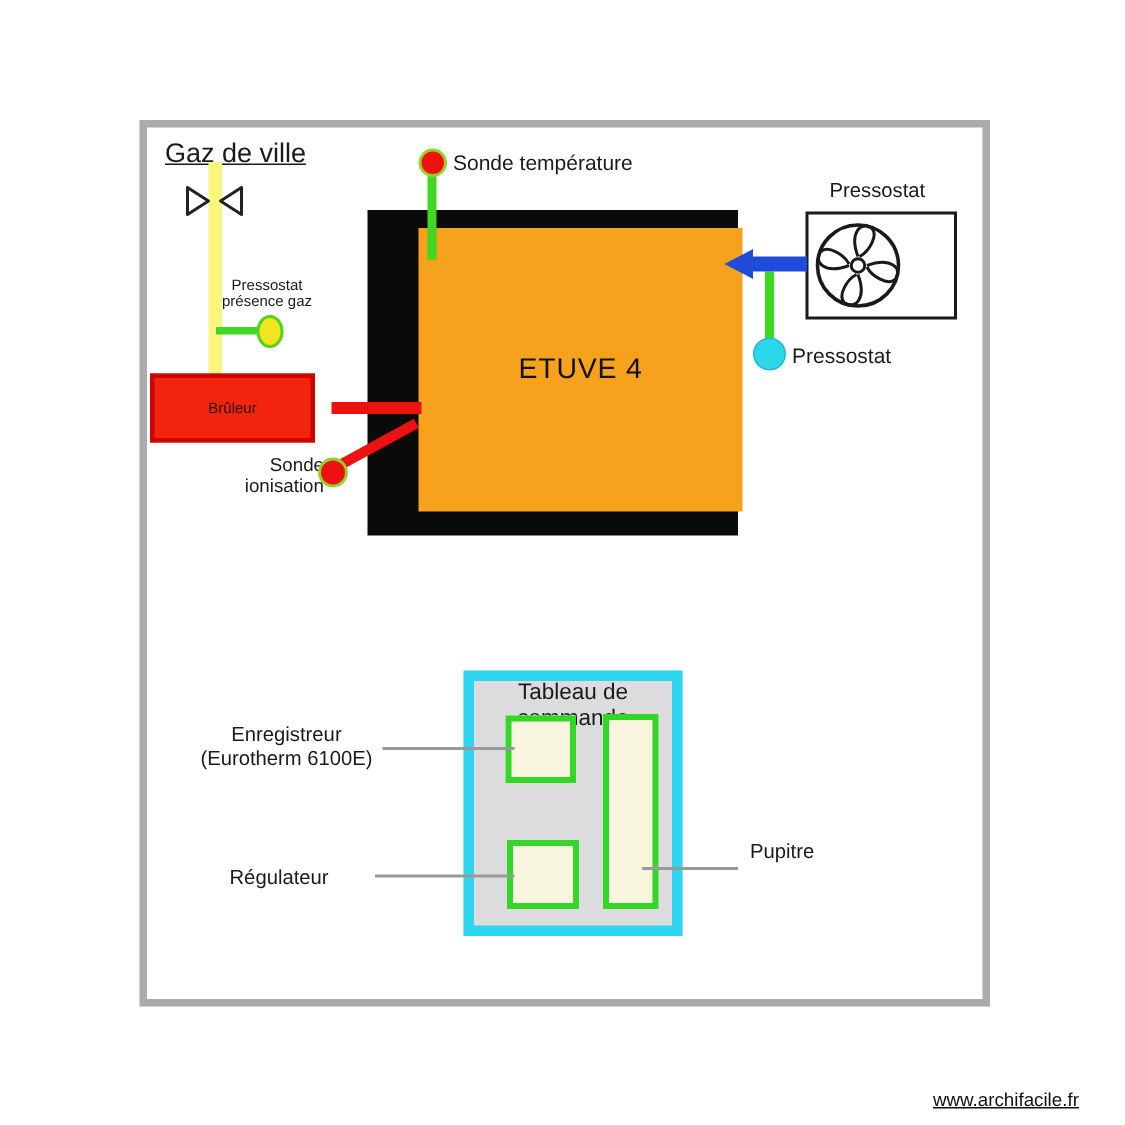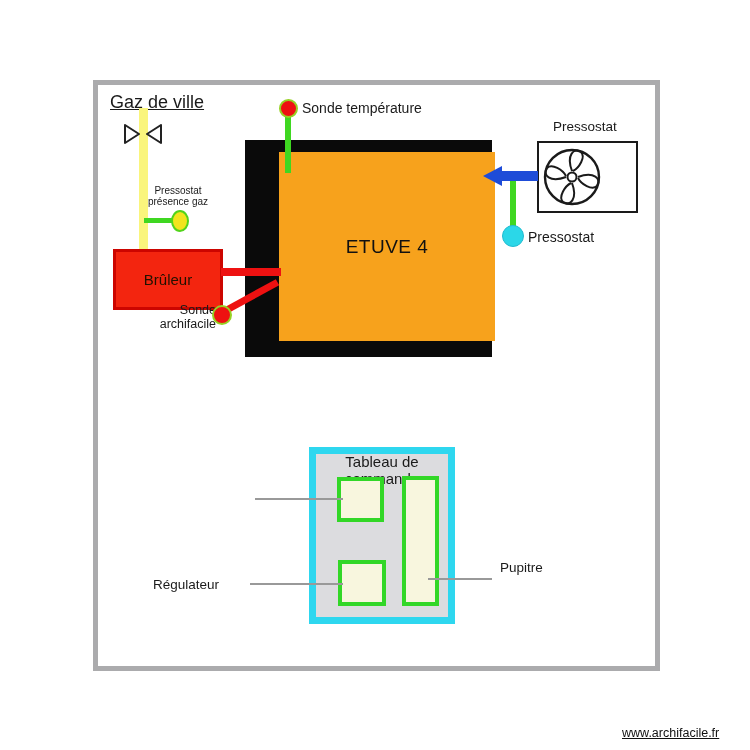--- a/index.html
+++ b/index.html
@@ -11,22 +11,22 @@
   
   .frame{left:93px;top:80px;width:567px;height:591px;border:5px solid #ABABAD;box-sizing:border-box;background:#fff;}
   
   .gas-label{left:110px;top:92px;font-size:18px;text-decoration:underline;}
   .gas-pipe{left:139px;top:108px;width:9px;height:141px;background:#FAF57C;}
   .valve{left:124px;top:124px;}
   .gaspress-label{left:140px;top:185px;width:76px;text-align:center;font-size:10px;line-height:11px;}
   .gaspress-link{left:144px;top:218px;width:30px;height:5px;background:#3FD721;}
   .gaspress-sensor{left:171px;top:210px;width:14px;height:18px;background:#F2E41F;border:2px solid #52D41C;border-radius:50%;}
   
-  .burner{left:113px;top:249px;width:110px;height:61px;background:#F3250F;border:3px solid #CC0500;box-sizing:border-box;
-          display:flex;align-items:center;justify-content:center;font-size:15px;color:#221100;}
+  .burner{left:100px;top:249px;width:110px;height:46px;background:#F3250F;border:3px solid #CC0500;box-sizing:border-box;
+          display:flex;align-items:center;justify-content:center;font-size:10px;color:#221100;}
   .burner-pipe{left:221px;top:268px;width:60px;height:8px;background:#EE1111;z-index:3;}
   
   .ion-label{left:140px;top:303px;width:76px;text-align:right;font-size:12.5px;line-height:14px;}
   .ion-line{left:224px;top:308px;width:61px;height:7px;background:#EE1111;transform:rotate(-28.7deg);transform-origin:0 50%;z-index:3;}
   .ion-dot{left:212px;top:305px;width:16px;height:16px;background:#EE1111;border:2px solid #96D123;border-radius:50%;z-index:4;}
   
   .temp-stem{left:285px;top:116px;width:6px;height:57px;background:#3FD721;z-index:3;}
   .temp-dot{left:279px;top:99px;width:15px;height:15px;background:#EE1111;border:2px solid #96D123;border-radius:50%;z-index:4;}
   .temp-label{left:302px;top:100px;font-size:14px;}
   
@@ -82,21 +82,21 @@
   <div class="abs gaspress-link"></div>
   <div class="abs gaspress-sensor"></div>
 
   <div class="abs burner">
     <span>Brûleur</span>
   </div>
   <div class="abs burner-pipe"></div>
 
   <div class="abs ion-label">
     <span>Sonde</span><br>
-    <span>archifacile</span>
+    <span>ionisation</span>
   </div>
   <div class="abs ion-line"></div>
   <div class="abs ion-dot"></div>
 
   <div class="abs temp-stem"></div>
   <div class="abs temp-dot"></div>
   <div class="abs temp-label">Sonde température</div>
 
   <div class="abs oven"></div>
   <div class="abs oven-in">
@@ -124,18 +124,22 @@
   <div class="abs press-label">Pressostat</div>
 
   <div class="abs panel"></div>
   <div class="abs panel-title">Tableau de commande</div>
   <div class="abs module mod-rec"></div>
   <div class="abs module mod-reg"></div>
   <div class="abs module mod-desk"></div>
   <div class="abs cline cl-rec"></div>
   <div class="abs cline cl-reg"></div>
   <div class="abs cline cl-desk"></div>
+  <div class="abs rec-label">
+    <span>Enregistreur</span><br>
+    <span>(Eurotherm 6100E)</span>
+  </div>
   <div class="abs reg-label">Régulateur</div>
   <div class="abs desk-label">Pupitre</div>
 
   <div class="abs watermark">www.archifacile.fr</div>
 
 </div>
 
 </body></html>

